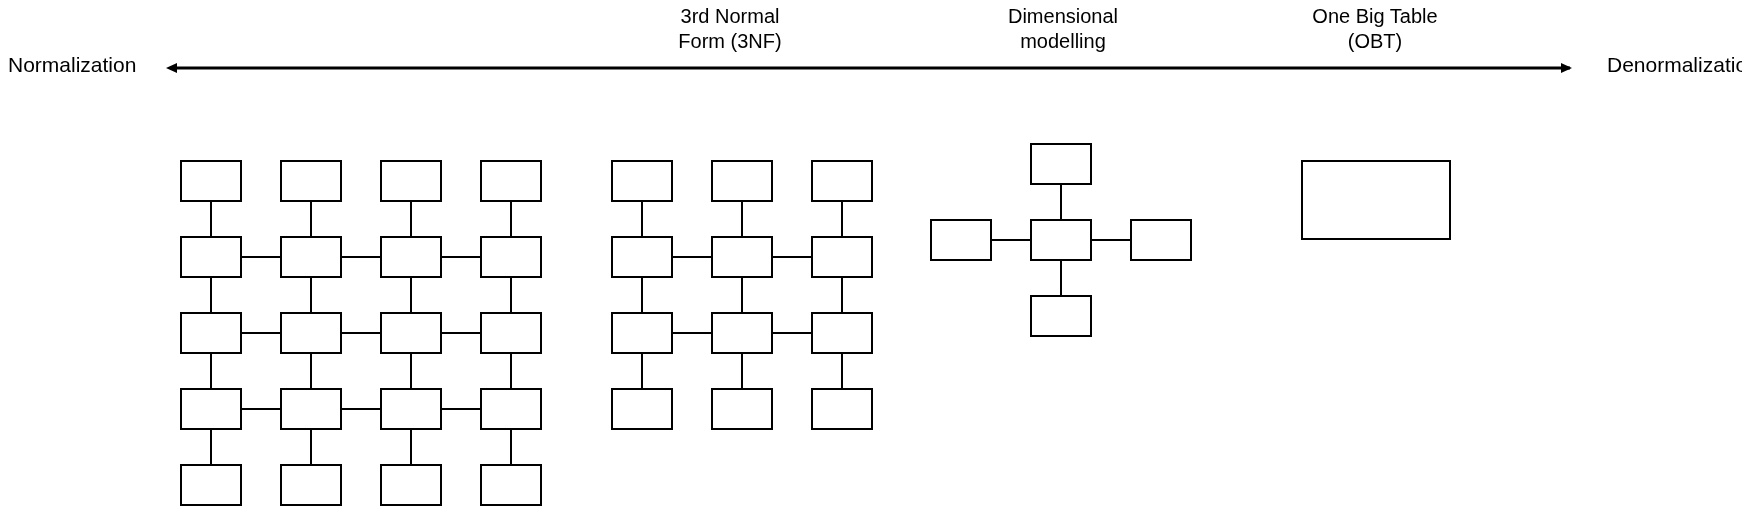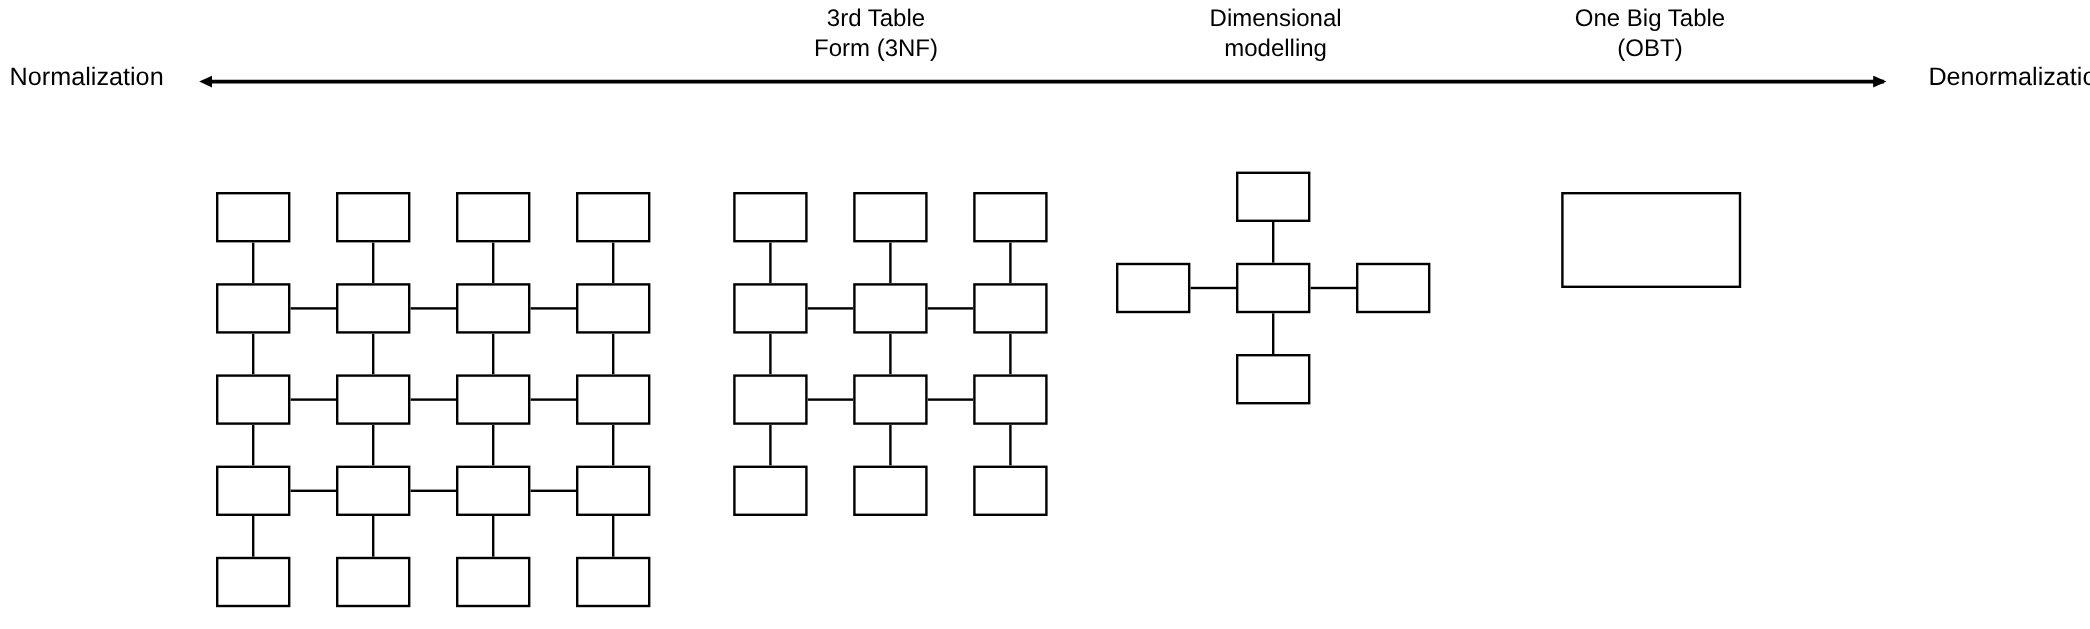--- a/index.html
+++ b/index.html
@@ -66,21 +66,21 @@
 </head>
 <body>
 
 <div id="canvas">
 
   <div id="axis-left-label" class="axis-label">Normalization</div>
 
   <div id="axis-right-label" class="axis-label">Denormalization</div>
 
 
-  <div class="stage-label" style="left:630px; top:4px; width:200px;">3rd Table
+  <div class="stage-label" style="left:630px; top:4px; width:200px;">3rd Normal
 Form (3NF)</div>
 
   <div class="stage-label" style="left:1275px; top:4px; width:200px;">One Big Table
 (OBT)</div>
 
   <div class="stage-label" style="left:963px; top:4px; width:200px;">Dimensional
 modelling</div>
 
   <svg id="axis-svg" viewBox="0 0 1742 524">
     <defs>

